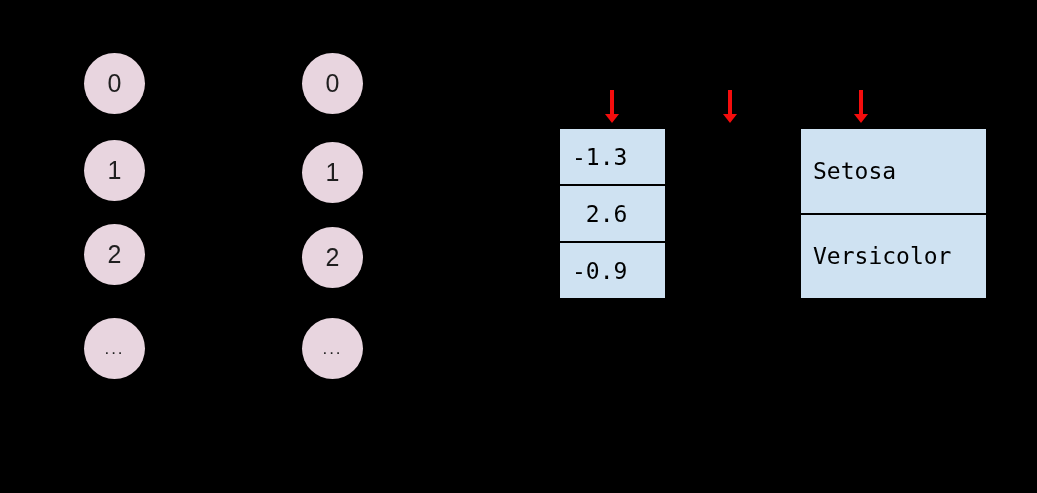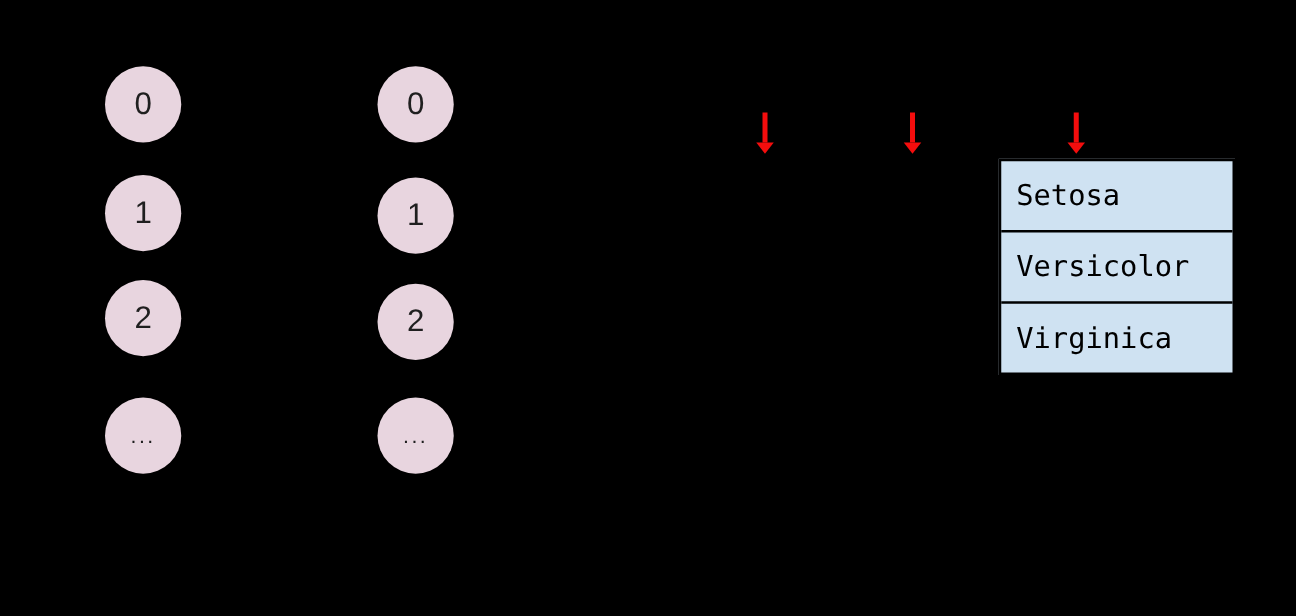--- a/index.html
+++ b/index.html
@@ -102,21 +102,25 @@
   </div>
   <div class="arrow" style="left:723px">
     <div class="shaft"></div>
     <div class="head"></div>
   </div>
   <div class="arrow" style="left:854px">
     <div class="shaft"></div>
     <div class="head"></div>
   </div>
 
+  <div class="dtable" style="left:558px;width:109px">
+    <div class="dcell">-1.3</div>
+    <div class="dcell"> 2.6</div>
+    <div class="dcell">-0.9</div>
+  </div>
 
 
   <div class="dtable" style="left:799px;width:189px">
     <div class="dcell">Setosa</div>
     <div class="dcell">Versicolor</div>
-    <div class="dcell">Virginica</div>
   </div>
 
 </div>
 
 </body></html>

